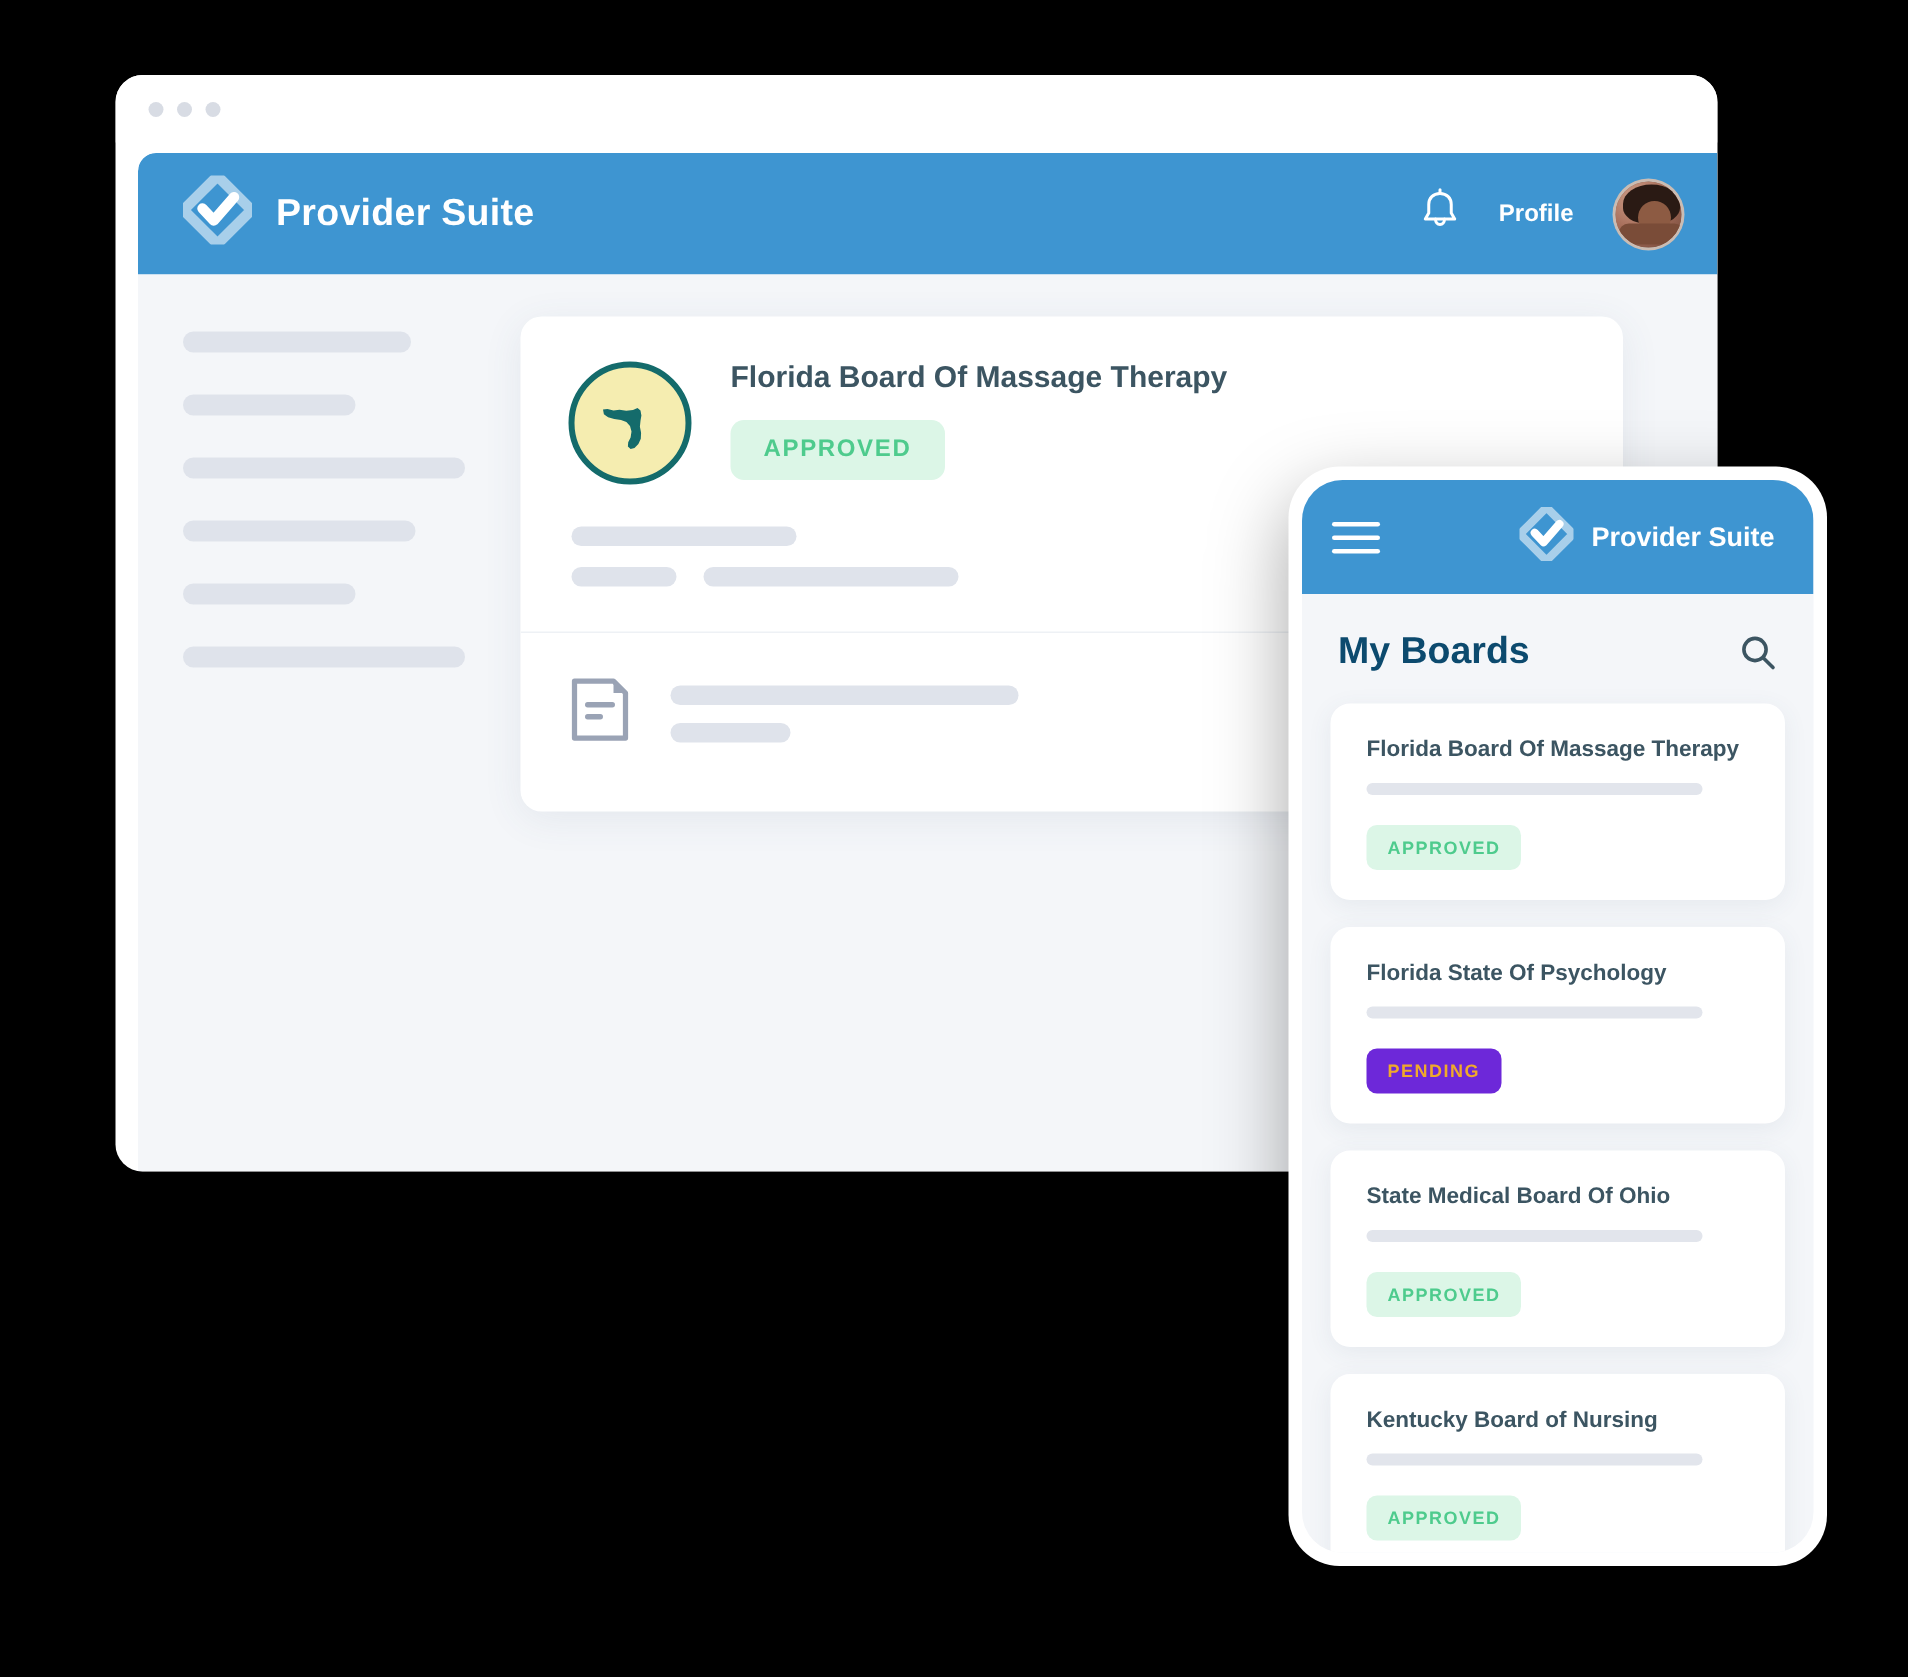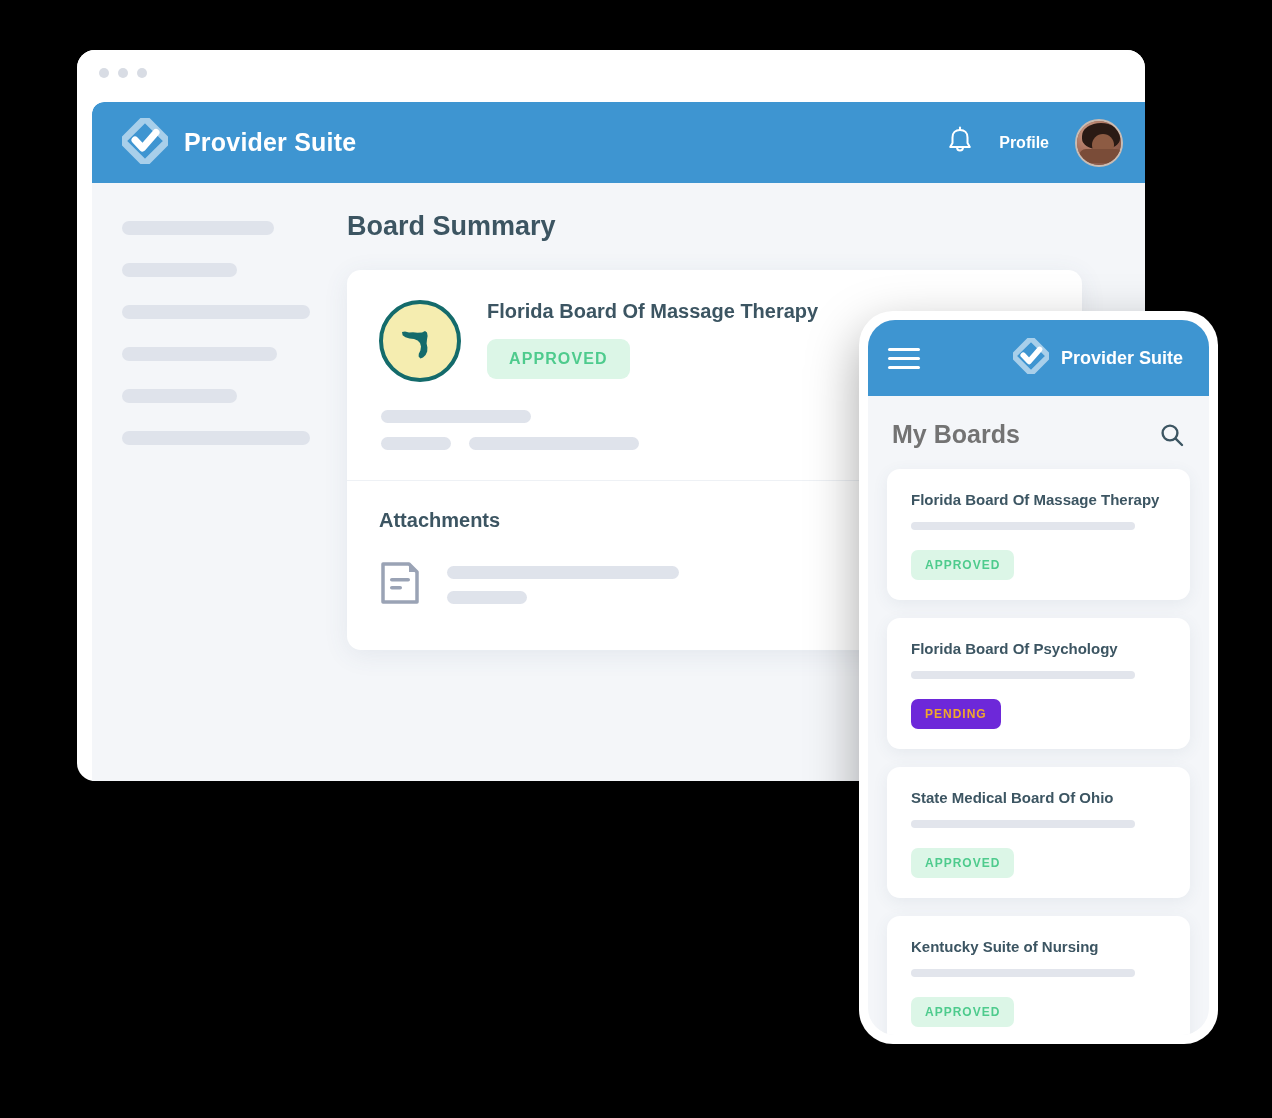--- a/index.html
+++ b/index.html
@@ -209,21 +209,21 @@
     display: flex; align-items: center; gap: 12px;
     padding-right: 6px;
   }
   .phone-brand-name { color: #ffffff; font-size: 18px; font-weight: bold; }
 
   #phone-header-row {
     display: flex; align-items: center;
     padding: 24px 24px 16px 24px;
   }
   #phone-title {
-    font-size: 25px; font-weight: bold; color: #737373; text-align: center;
+    font-size: 25px; font-weight: bold; color: #0c4a6e; text-align: center;
   }
   #search-btn { margin-left: auto; display:flex; }
 
   #board-list { padding: 4px 19px 0 19px; }
   .board-card {
     background: #ffffff;
     border-radius: 13px;
     padding: 22px 24px 20px 24px;
     margin-bottom: 18px;
     box-shadow: 0 4px 16px rgba(70,90,120,0.08);
@@ -294,21 +294,20 @@
       <div id="sidebar">
         <div class="skel" style="width:152px"></div>
         <div class="skel" style="width:115px"></div>
         <div class="skel" style="width:188px"></div>
         <div class="skel" style="width:155px"></div>
         <div class="skel" style="width:115px"></div>
         <div class="skel" style="width:188px"></div>
       </div>
 
       <div id="main-area">
-        <h1 id="page-title">Board Summary</h1>
 
         <div id="summary-card">
 
           <div class="card-top">
             <div class="card-top-row">
               <span class="state-seal">
                 <svg width="52" height="52" viewBox="0 0 52 52">
                   <path d="M8 17 L11 16.6 L15 17.6 L19 17.2 L23.5 17.8 L28 17.4 L31 16 L33 17.6
                            L33.6 21 L33 24.5 L32.6 28.5 L33.4 32.5 L33.2 36.5 L31.6 40 L29 42.6
                            L26.4 43.4 L24.6 41.6 L24.8 38.8 L26.4 35.6 L27 31.6 L26 28 L23.6 25.4
@@ -326,21 +325,20 @@
               <div style="display:flex;gap:18px">
                 <div class="skel" style="width:70px;height:13px;margin:0"></div>
                 <div class="skel" style="width:170px;height:13px;margin:0"></div>
               </div>
             </div>
           </div>
 
           <div class="card-divider"></div>
 
           <div class="card-bottom">
-            <div class="section-title">Attachments</div>
             <div class="attach-row">
               <span>
                 <svg width="42" height="46" viewBox="0 0 42 46">
                   <path d="M4 4 L30 4 L38 12 L38 42 L4 42 Z" fill="#ffffff" stroke="#9aa3b5" stroke-width="3.5" stroke-linejoin="round"></path>
                   <path d="M30 4 L30 12 L38 12" fill="#9aa3b5"></path>
                   <rect x="11" y="18" width="20" height="3.6" rx="1.8" fill="#9aa3b5"></rect>
                   <rect x="11" y="26" width="12" height="3.6" rx="1.8" fill="#9aa3b5"></rect>
                 </svg>
               </span>
               <div class="attach-lines">
@@ -390,32 +388,32 @@
 
     <div id="board-list">
 
       <div class="board-card">
         <div class="board-card-title">Florida Board Of Massage Therapy</div>
         <div class="board-card-skel"></div>
         <span class="badge-sm badge-approved">APPROVED</span>
       </div>
 
       <div class="board-card">
-        <div class="board-card-title">Florida Board Of Psychology</div>
+        <div class="board-card-title">Florida State Of Psychology</div>
         <div class="board-card-skel"></div>
         <span class="badge-sm badge-pending">PENDING</span>
       </div>
 
       <div class="board-card">
         <div class="board-card-title">State Medical Board Of Ohio</div>
         <div class="board-card-skel"></div>
         <span class="badge-sm badge-approved">APPROVED</span>
       </div>
 
       <div class="board-card">
-        <div class="board-card-title">Kentucky Suite of Nursing</div>
+        <div class="board-card-title">Kentucky Board of Nursing</div>
         <div class="board-card-skel"></div>
         <span class="badge-sm badge-approved">APPROVED</span>
       </div>
 
     </div>
   </div>
 </div>
 
 </body></html>

